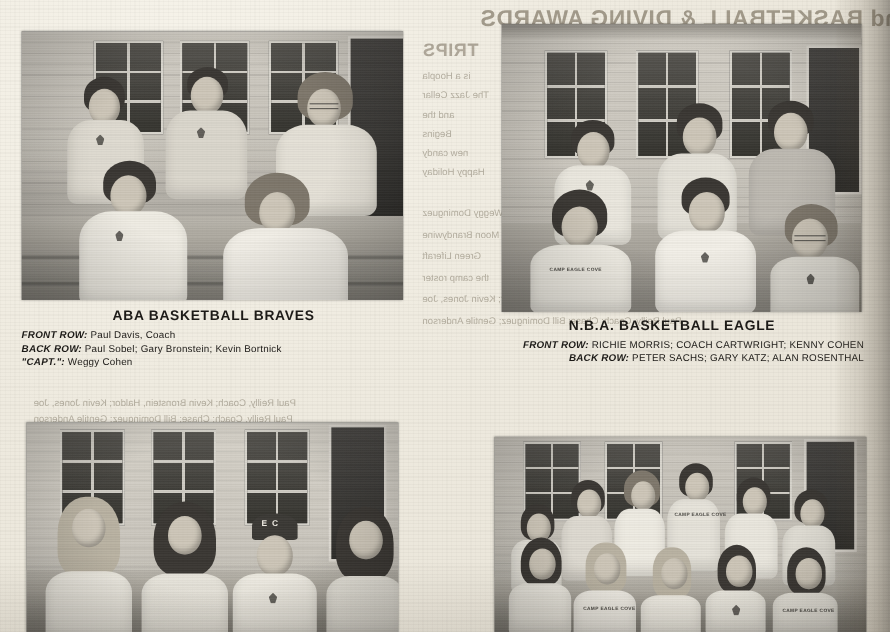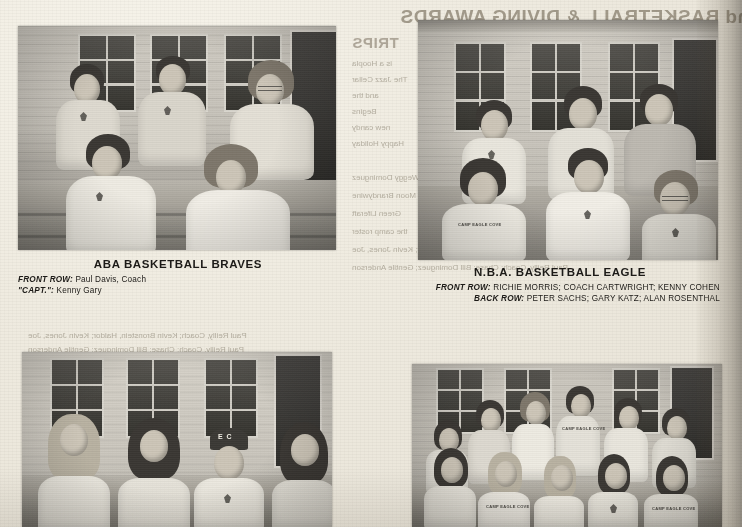--- a/index.html
+++ b/index.html
@@ -294,22 +294,26 @@
   </div>
 
   <div class="caption-block" style="left:18px; top:258px; width:320px;">
     <div class="cap-title">ABA BASKETBALL BRAVES</div>
     <div class="roster">
       <div class="roster-line">
         <span class="lbl">FRONT ROW:</span>
         <span class="names">Paul Davis, Coach</span>
       </div>
       <div class="roster-line">
+        <span class="lbl">BACK ROW:</span>
+        <span class="names">Paul Sobel; Gary Bronstein; Kevin Bortnick</span>
+      </div>
+      <div class="roster-line">
         <span class="lbl">"CAPT.":</span>
-        <span class="names">Kenny Gary</span>
+        <span class="names">Weggy Cohen</span>
       </div>
     </div>
   </div>
 
   <div class="photo" style="left:418px; top:20px; width:300px; height:240px;">
     <div class="ph-inner">
       <div class="bld-wall" style="background:linear-gradient(180deg,#d2cec5 0%,#c9c5bc 50%,#b2aea6 100%);"></div>
       <div style="position:absolute; inset:0; background:repeating-linear-gradient(180deg, rgba(0,0,0,0.06) 0px, rgba(0,0,0,0.06) 1px, rgba(255,255,255,0) 1px, rgba(255,255,255,0) 8px);"></div>
 
       <div style="position:absolute; left:0; right:0; top:0; height:12px; background:linear-gradient(180deg,#9a968e,#c7c3ba);"></div>

